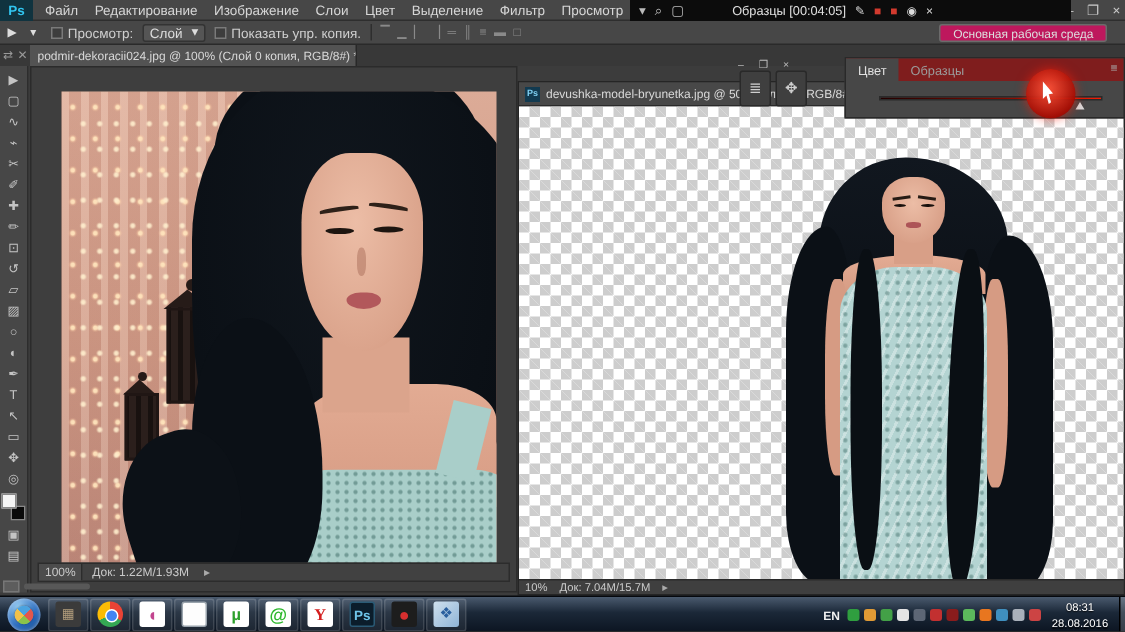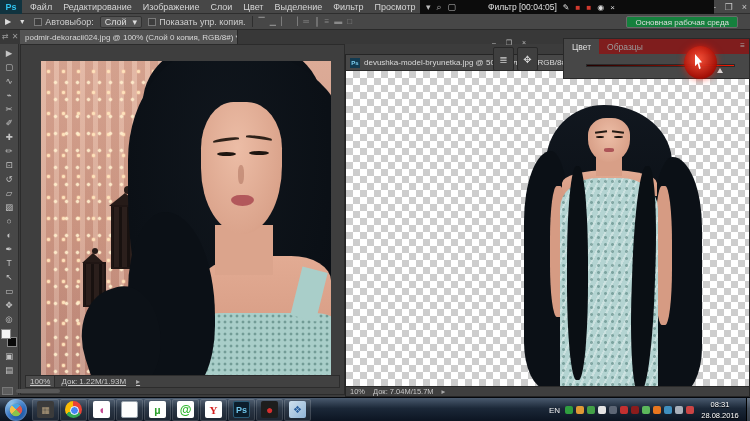--- a/index.html
+++ b/index.html
@@ -19,21 +19,21 @@
   .rec-red{color:#d23a2e;font-size:8px;}
   .watermark{position:absolute;left:283px;top:0;width:186px;height:22px;background:#050505;z-index:7;display:flex;align-items:center;justify-content:center;}
   .watermark span{color:#fff;font-size:14.5px;font-weight:bold;letter-spacing:.2px;text-shadow:1px 1px 0 #555;}
 
   .optionsbar{position:absolute;left:0;top:14px;width:750px;height:16px;background:#474747;border-bottom:1px solid #2a2a2a;display:flex;align-items:center;font-size:9px;color:#cfcfcf;z-index:3;}
   .opt-tool{margin:0 4px 0 5px;color:#ddd;font-size:8px;}
   .chk{width:8px;height:8px;border:1px solid #7a7a7a;background:#3d3d3d;margin:0 3px 0 6px;flex:0 0 auto;}
   .dropdown{height:12px;background:#555;border:1px solid #333;border-radius:2px;display:flex;align-items:center;padding:0 4px;margin-left:6px;gap:6px;color:#ddd;}
   .vsep{width:1px;height:11px;background:#2e2e2e;margin:0 6px;}
   .align-ic{color:#8a8a8a;font-size:8px;margin-right:5px;}
-  .workspace-btn{position:absolute;right:12px;top:2px;height:12px;padding:0 8px;background:#15803d;border:1px solid #6b6b6b;border-radius:2px;color:#ddd;font-size:8px;display:flex;align-items:center;}
+  .workspace-btn{position:absolute;right:12px;top:2px;height:12px;padding:0 8px;background:#be185d;border:1px solid #6b6b6b;border-radius:2px;color:#ddd;font-size:8px;display:flex;align-items:center;}
 
   .tabbar{position:absolute;left:0;top:30px;width:750px;height:14px;background:#383838;z-index:2;}
   .tab-mini{position:absolute;left:2px;top:2px;color:#9a9a9a;font-size:8px;letter-spacing:3px;}
   .tab-active{position:absolute;left:20px;top:0;width:218px;height:14px;background:#535353;border-right:1px solid #282828;color:#d8d8d8;font-size:8px;display:flex;align-items:center;padding:0 5px;white-space:nowrap;overflow:hidden;}
 
   
   .toolspanel{position:absolute;left:0;top:44px;width:19px;height:351px;background:#474747;border-right:1px solid #2d2d2d;z-index:2;display:flex;flex-direction:column;align-items:center;padding-top:2px;}
   .tool{width:17px;height:14px;color:#c4c4c4;font-size:8.5px;display:flex;align-items:center;justify-content:center;}
   .swatches{position:relative;width:16px;height:18px;margin:3px 0 2px 0;}
   .sw-fg{position:absolute;left:0;top:0;width:10px;height:10px;background:#f5f5f5;border:1px solid #888;z-index:1;}
@@ -55,21 +55,21 @@
   .hair-wisp{position:absolute;left:14%;top:72%;width:28%;height:34%;background:#0c1117;border-radius:60% 40% 70% 30%;transform:rotate(-18deg);}
   .face1{position:absolute;left:55%;top:13%;width:28%;height:42%;background:radial-gradient(ellipse at 45% 35%,#ecbda6,#dba48c 70%,#cf9378);border-radius:48% 52% 58% 62% / 42% 42% 62% 60%;}
   .brow{position:absolute;width:32%;height:3px;background:#2e2119;border-radius:50% 50% 0 0;}
   .eye{position:absolute;width:24%;height:4px;background:#1d1510;border-radius:50%;}
   .nose1{position:absolute;left:46%;top:48%;width:8%;height:14%;background:rgba(170,110,90,.5);border-radius:40%;}
   .lips1{position:absolute;left:38%;top:70%;width:28%;height:9%;background:#b2585b;border-radius:45% 45% 55% 55%;}
   .neck1{position:absolute;left:60%;top:52%;width:20%;height:16%;background:#dba48c;}
   .chest1{position:absolute;left:54%;top:62%;width:46%;height:26%;background:linear-gradient(180deg,#e2ab93,#d79c84);border-radius:40% 30% 0 0;}
   .dress1{position:absolute;left:50%;top:80%;width:52%;height:22%;background:#a9cec9;background-image:radial-gradient(circle,rgba(60,105,100,.5) 0 1px,transparent 1.8px);background-size:6px 6px;border-radius:25% 15% 0 0;}
   .strap1{position:absolute;left:88%;top:66%;width:9%;height:16%;background:#a9cec9;transform:rotate(14deg);}
-  .doc1-status{position:absolute;left:4px;right:4px;bottom:6px;height:13px;background:#414141;border:1px solid #2c2c2c;display:flex;align-items:center;font-size:8px;color:#c9c9c9;text-decoration:underline;}
+  .doc1-status{position:absolute;left:4px;right:4px;bottom:6px;height:13px;background:#414141;border:1px solid #2c2c2c;display:flex;align-items:center;font-size:8px;color:#c9c9c9;}
   .zoombox{background:#4c4c4c;border-right:1px solid #2c2c2c;height:100%;display:flex;align-items:center;padding:0 4px;}
   .mini-win{position:absolute;left:2px;top:386px;width:70px;height:10px;display:flex;align-items:center;gap:3px;z-index:2;}
   .mini-win .ic{width:11px;height:8px;background:#5d5d5d;border:1px solid #777;}
   .mini-win .tx{width:44px;height:4px;background:#585858;border-radius:2px;}
 
   
   .doc2{position:absolute;left:345px;top:54px;width:405px;height:343px;border:1px solid #252525;background:#444;z-index:2;}
   .doc2-title{position:absolute;left:0;top:0;width:100%;height:16px;background:#484848;border-bottom:1px solid #2a2a2a;display:flex;align-items:center;gap:4px;padding:0 4px;color:#d9d9d9;font-size:8px;white-space:nowrap;overflow:hidden;}
   .psfile{width:10px;height:10px;background:#123a50;color:#7fd0f2;font-size:6px;font-weight:bold;display:flex;align-items:center;justify-content:center;flex:0 0 auto;}
   .doc2-canvas{position:absolute;left:0;top:16px;right:0;bottom:10px;background-color:#fff;background-image:linear-gradient(45deg,#cdcdcd 25%,transparent 25% 75%,#cdcdcd 75%),linear-gradient(45deg,#cdcdcd 25%,transparent 25% 75%,#cdcdcd 75%);background-size:14px 14px;background-position:0 0,7px 7px;overflow:hidden;}
@@ -116,21 +116,21 @@
   .ic-chrome::after{content:"";position:absolute;left:5px;top:5px;width:7px;height:7px;border-radius:50%;background:#4285f4;border:1.5px solid #fff;}
   .ic-media{background:#fff;color:#c2458f;font-size:12px;}
   .ic-doc{background:#fdfdfd;border:1px solid #9aa4ad;}
   .ic-utorrent{background:#fff;color:#2ca02c;}
   .ic-mailru{background:#fff;color:#2eb82e;font-size:12px;}
   .ic-yandex{background:#fff;color:#d41e1e;font-family:"Liberation Serif",serif;}
   .ic-ps{background:#0b1d2b;color:#6fc5ea;border:1px solid #2a5a75;font-size:9px;}
   .ic-bandicam{background:#1d1d1d;color:#d62f2f;font-size:12px;}
   .ic-explorer{background:linear-gradient(135deg,#cfe0ee,#8fb4d6);color:#2a5f9e;font-size:10px;}
   .tray{position:absolute;right:56px;top:0;height:24px;display:flex;align-items:center;gap:3px;}
-  .tray .lang{color:#f0f0f0;font-size:8px;margin-right:2px;}
+  .tray .lang{color:#f0f0f0;font-size:8px;margin-right:2px;font-weight:bold;}
   .tray-dot{width:8px;height:8px;border-radius:2px;}
   .clock{position:absolute;right:6px;top:1px;width:48px;text-align:center;color:#fff;font-size:7.5px;line-height:11px;text-shadow:0 1px 1px #000;}
   .show-desktop{position:absolute;right:0;top:0;width:4px;height:24px;background:rgba(255,255,255,.18);border-left:1px solid #000;}
 </style>
 </head>
 <body>
 
 <div id="app">
 
   <div class="menubar">
@@ -148,34 +148,34 @@
   <div class="winctl">
     <span>–</span>
     <span>❐</span>
     <span>×</span>
   </div>
 
   <div class="appbar-black">
     <span class="g">▾</span>
     <span class="g">⌕</span>
     <span class="g">▢</span>
-    <span class="rec-label">Фильтр [00:04:05]</span>
+    <span class="rec-label">Образцы [00:04:05]</span>
     <span class="rec-ico">✎</span>
     <span class="rec-red">■</span>
     <span class="rec-red">■</span>
     <span class="rec-ico">◉</span>
     <span class="rec-ico">×</span>
   </div>
 
 
   <div class="optionsbar">
     <span class="opt-tool">▶</span>
     <span class="opt-tool">▾</span>
     <span class="chk"></span>
-    <span>Автовыбор:</span>
+    <span>Просмотр:</span>
     <span class="dropdown">
       <span>Слой</span>
       <span>▾</span>
     </span>
     <span class="chk"></span>
     <span>Показать упр. копия.</span>
     <span class="vsep"></span>
     <span class="align-ic">▔</span>
     <span class="align-ic">▁</span>
     <span class="align-ic">▏</span>

